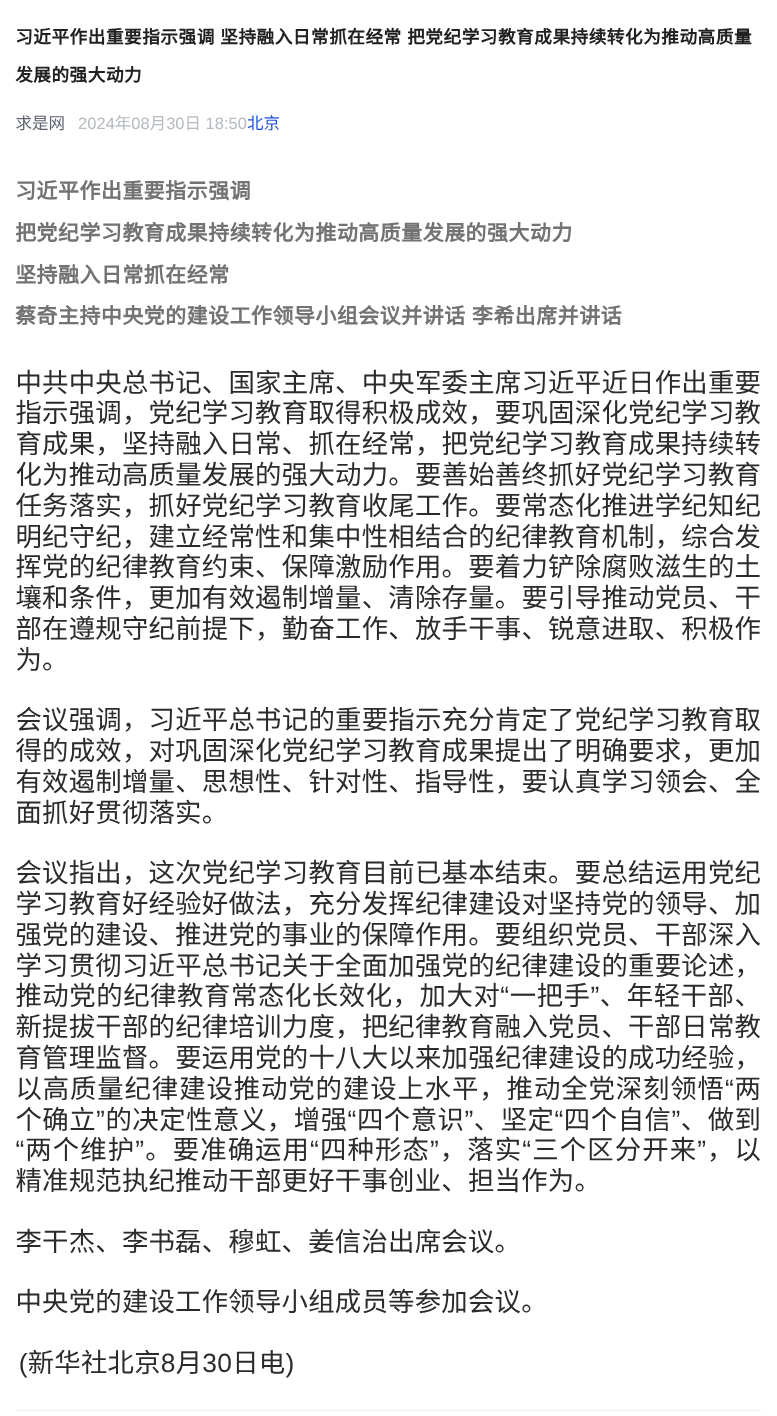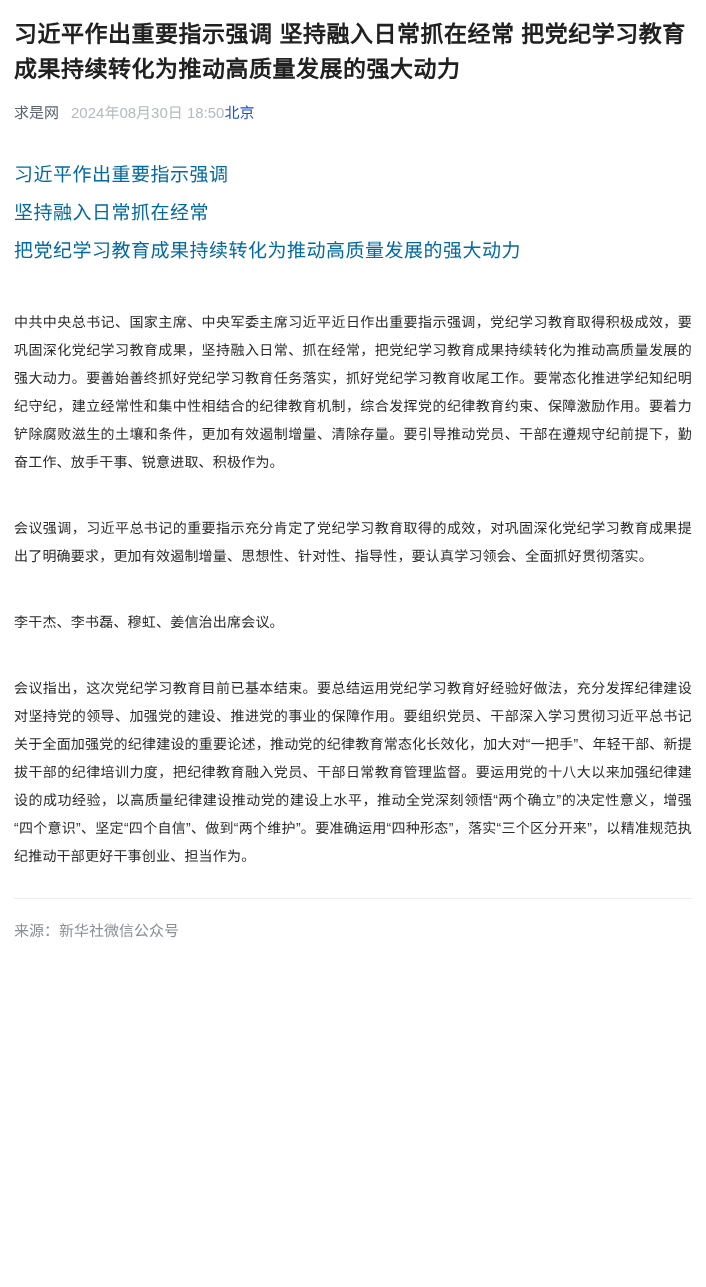--- a/index.html
+++ b/index.html
@@ -9,21 +9,21 @@
   }
   .page {
     width: 706px;
     min-height: 1287px;
     margin: 0 auto;
     background: #ffffff;
     padding: 17px 14px 20px 14px;
   }
   
   .article-title {
-    font-size: 23px;
+    font-size: 16px;
     font-weight: 700;
     line-height: 35px;
     color: #212121;
     letter-spacing: 0.5px;
   }
   
   .meta-row {
     margin-top: 16px;
     font-size: 15px;
     line-height: 20px;
@@ -40,34 +40,34 @@
   }
   .meta-location {
     color: #1d4ed8;
   }
   
   .subtitle-block {
     margin-top: 33px;
   }
   .subtitle-line {
     font-size: 19px;
-    font-weight: 400;
+    font-weight: 700;
     line-height: 38px;
-    color: #0369a1;
+    color: #737373;
     letter-spacing: 0.5px;
   }
   
   .article-body {
     margin-top: 6px;
   }
   .article-body p {
-    font-size: 14px;
+    font-size: 24px;
     line-height: 28px;
     color: #2b2b2b;
-    margin-top: 38px;
+    margin-top: 27px;
     letter-spacing: 0.2px;
     text-align: justify;
   }
   .article-body p.wire-credit {
     text-align: left;
     padding-left: 3px;
   }
   
   .article-footer {
     margin-top: 28px;
@@ -89,29 +89,32 @@
   <h1 class="article-title">习近平作出重要指示强调 坚持融入日常抓在经常 把党纪学习教育成果持续转化为推动高质量发展的强大动力</h1>
 
   <div class="meta-row">
     <span class="meta-source">求是网</span>
     <span class="meta-datetime">2024年08月30日 18:50</span>
     <span class="meta-location">北京</span>
   </div>
 
   <div class="subtitle-block">
     <div class="subtitle-line">习近平作出重要指示强调</div>
+    <div class="subtitle-line">把党纪学习教育成果持续转化为推动高质量发展的强大动力</div>
     <div class="subtitle-line">坚持融入日常抓在经常</div>
-    <div class="subtitle-line">把党纪学习教育成果持续转化为推动高质量发展的强大动力</div>
+    <div class="subtitle-line">蔡奇主持中央党的建设工作领导小组会议并讲话 李希出席并讲话</div>
   </div>
 
   <div class="article-body">
     <p>中共中央总书记、国家主席、中央军委主席习近平近日作出重要指示强调，党纪学习教育取得积极成效，要巩固深化党纪学习教育成果，坚持融入日常、抓在经常，把党纪学习教育成果持续转化为推动高质量发展的强大动力。要善始善终抓好党纪学习教育任务落实，抓好党纪学习教育收尾工作。要常态化推进学纪知纪明纪守纪，建立经常性和集中性相结合的纪律教育机制，综合发挥党的纪律教育约束、保障激励作用。要着力铲除腐败滋生的土壤和条件，更加有效遏制增量、清除存量。要引导推动党员、干部在遵规守纪前提下，勤奋工作、放手干事、锐意进取、积极作为。</p>
     <p>会议强调，习近平总书记的重要指示充分肯定了党纪学习教育取得的成效，对巩固深化党纪学习教育成果提出了明确要求，更加有效遏制增量、思想性、针对性、指导性，要认真学习领会、全面抓好贯彻落实。</p>
+    <p>会议指出，这次党纪学习教育目前已基本结束。要总结运用党纪学习教育好经验好做法，充分发挥纪律建设对坚持党的领导、加强党的建设、推进党的事业的保障作用。要组织党员、干部深入学习贯彻习近平总书记关于全面加强党的纪律建设的重要论述，推动党的纪律教育常态化长效化，加大对“一把手”、年轻干部、新提拔干部的纪律培训力度，把纪律教育融入党员、干部日常教育管理监督。要运用党的十八大以来加强纪律建设的成功经验，以高质量纪律建设推动党的建设上水平，推动全党深刻领悟“两个确立”的决定性意义，增强“四个意识”、坚定“四个自信”、做到“两个维护”。要准确运用“四种形态”，落实“三个区分开来”，以精准规范执纪推动干部更好干事创业、担当作为。</p>
     <p>李干杰、李书磊、穆虹、姜信治出席会议。</p>
-    <p>会议指出，这次党纪学习教育目前已基本结束。要总结运用党纪学习教育好经验好做法，充分发挥纪律建设对坚持党的领导、加强党的建设、推进党的事业的保障作用。要组织党员、干部深入学习贯彻习近平总书记关于全面加强党的纪律建设的重要论述，推动党的纪律教育常态化长效化，加大对“一把手”、年轻干部、新提拔干部的纪律培训力度，把纪律教育融入党员、干部日常教育管理监督。要运用党的十八大以来加强纪律建设的成功经验，以高质量纪律建设推动党的建设上水平，推动全党深刻领悟“两个确立”的决定性意义，增强“四个意识”、坚定“四个自信”、做到“两个维护”。要准确运用“四种形态”，落实“三个区分开来”，以精准规范执纪推动干部更好干事创业、担当作为。</p>
+    <p>中央党的建设工作领导小组成员等参加会议。</p>
+    <p class="wire-credit">(新华社北京8月30日电)</p>
   </div>
 
   <div class="article-footer">
     <div class="footer-row">来源：新华社微信公众号</div>
 
   </div>
 
 </div>
 
 </body></html>

